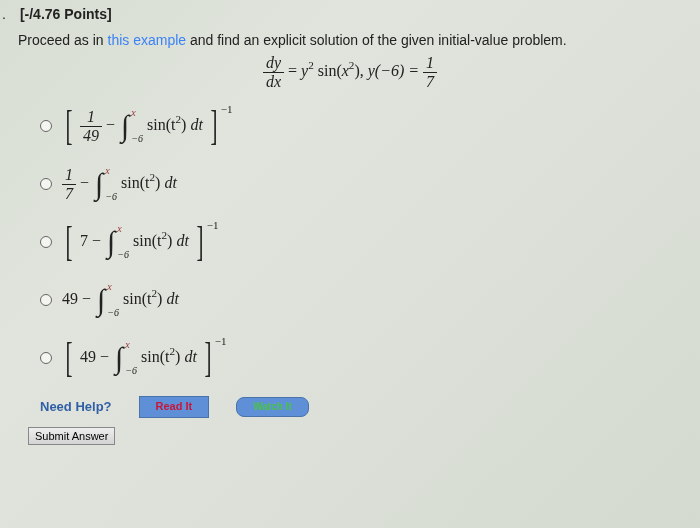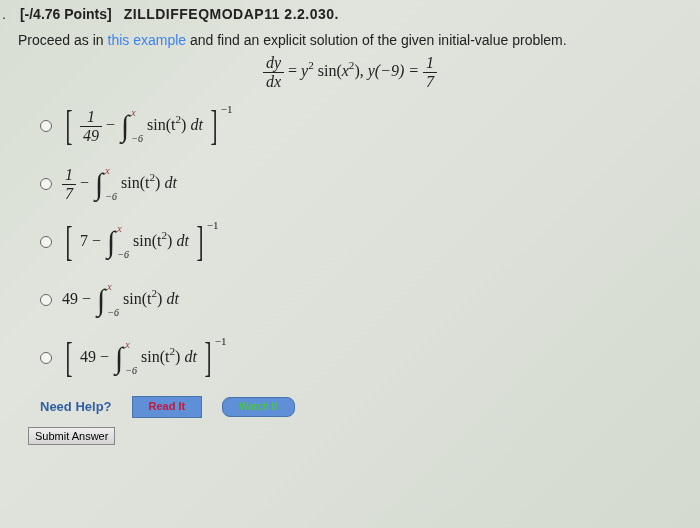--- a/index.html
+++ b/index.html
@@ -95,21 +95,21 @@
     vertical-align: top;
     display: inline-block;
     margin-top: -4px;
   }
   .dt { font-style: italic; }
   .help-row {
     padding-left: 40px;
     margin-top: 10px;
     display: flex;
     align-items: center;
-    gap: 20px;
+    gap: 27px;
     font-size: 13px;
   }
   .need-help { color: #2f5fa7; font-weight: bold; }
   .pill {
     background: #5f8fd6;
     color: #c8163a;
     padding: 2px 16px;
     font-size: 11px;
     font-weight: bold;
     border: 1px solid #4a72ab;
@@ -126,36 +126,35 @@
     text-align: right;
   }
   .itl { font-style: italic; }
 </style>
 </head>
 <body>
 
 <div class="header">
   <span class="bullet">.</span>
   <span class="points">[-/4.76 Points]</span>
-  <span class="question-id">ZILLDIFFEQMODAP11 2.2.030.</span>
 </div>
 
 <div class="prompt">
   <span>Proceed as in </span><span class="example-link">this example</span><span> and find an explicit solution of the given initial-value problem.</span>
 </div>
 
 <div class="equation">
   <span class="frac">
     <span class="num itl">dy</span>
     <span class="den itl">dx</span>
   </span>
   <span> = </span>
   <span class="itl">y</span><span class="sup">2</span>
   <span> sin(</span><span class="itl">x</span><span class="sup">2</span><span>),   </span>
-  <span class="itl">y(−9) = </span>
+  <span class="itl">y(−6) = </span>
   <span class="frac">
     <span class="num">1</span>
     <span class="den">7</span>
   </span>
 </div>
 
 <div class="options">
 
   <div class="opt">
     <span class="radio"></span>

